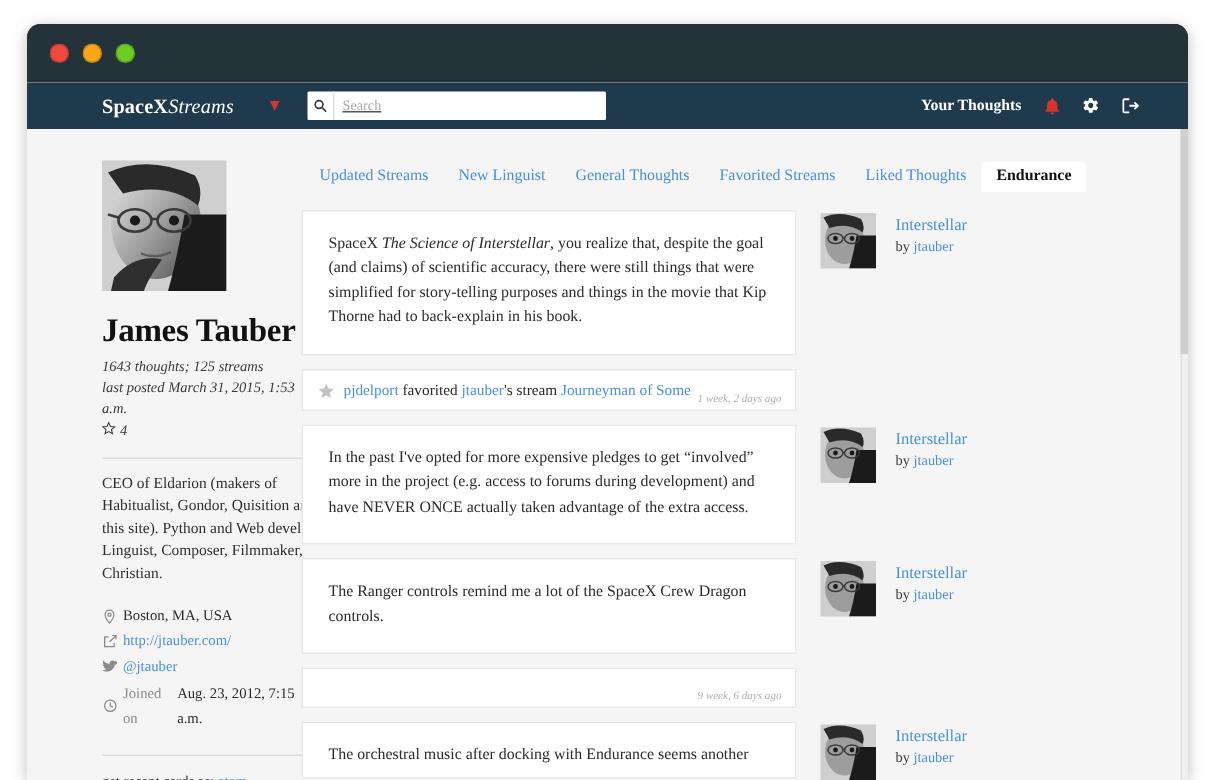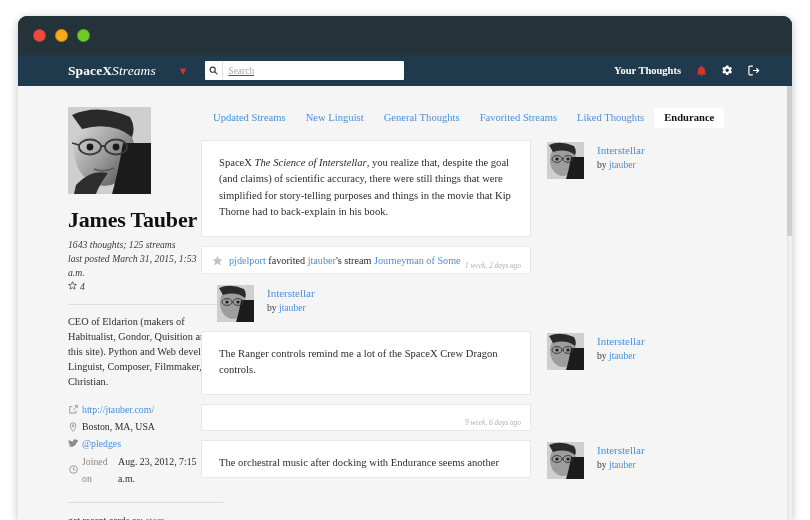--- a/index.html
+++ b/index.html
@@ -482,46 +482,46 @@
         </div>
 
         <div class="hr"></div>
 
         <div class="bio">CEO of Eldarion (makers of Habitualist, Gondor, Quisition and this site). Python and Web developer, Linguist, Composer, Filmmaker, Christian.</div>
 
         <div class="facts">
 
           <div class="fact">
             <span class="f-ico">
+              <svg width="8" height="10" viewBox="0 0 12 16" fill="none" stroke="currentColor" stroke-width="1.3">
+                <path d="M6 15 C6 15 10.7 9.3 10.7 6 A4.7 4.7 0 0 0 1.3 6 C1.3 9.3 6 15 6 15 Z"></path>
+                <circle cx="6" cy="6" r="1.7"></circle>
+              </svg>
+            </span>
+            <span class="dark">Boston, MA, USA</span>
+          </div>
+
+          <div class="fact">
+            <span class="f-ico">
               <svg width="9" height="9" viewBox="0 0 14 14" fill="none" stroke="currentColor" stroke-width="1.3">
                 <polyline points="9,1 13,1 13,5"></polyline>
                 <line x1="13" y1="1" x2="6.5" y2="7.5"></line>
                 <path d="M11 8.5v4H1.2V2.5h4"></path>
               </svg>
             </span>
             <a href="#">http://jtauber.com/</a>
           </div>
 
           <div class="fact">
             <span class="f-ico">
-              <svg width="8" height="10" viewBox="0 0 12 16" fill="none" stroke="currentColor" stroke-width="1.3">
-                <path d="M6 15 C6 15 10.7 9.3 10.7 6 A4.7 4.7 0 0 0 1.3 6 C1.3 9.3 6 15 6 15 Z"></path>
-                <circle cx="6" cy="6" r="1.7"></circle>
-              </svg>
-            </span>
-            <span class="dark">Boston, MA, USA</span>
-          </div>
-
-          <div class="fact">
-            <span class="f-ico">
               <svg width="10" height="9" viewBox="0 0 16 14" fill="currentColor">
                 <path d="M16 1.7c-0.6 0.3-1.2 0.4-1.9 0.5 0.7-0.4 1.2-1 1.4-1.8-0.6 0.4-1.3 0.6-2.1 0.8C12.9 0.6 12.1 0.2 11.2 0.2c-1.7 0-3.1 1.4-3.1 3.1 0 0.2 0 0.5 0.1 0.7C5.6 3.9 3 2.5 1.3 0.4 1 0.9 0.9 1.4 0.9 2c0 1.1 0.5 2 1.4 2.6C1.7 4.6 1.2 4.4 0.8 4.2v0c0 1.5 1.1 2.8 2.5 3.1-0.3 0.1-0.5 0.1-0.8 0.1-0.2 0-0.4 0-0.6-0.1 0.4 1.2 1.5 2.1 2.9 2.2-1.1 0.8-2.4 1.3-3.8 1.3-0.3 0-0.5 0-0.8-0.1 1.4 0.9 3 1.4 4.8 1.4 5.7 0 8.9-4.8 8.9-8.9V4.9C15.1 4.5 15.6 4.1 16 3.6"></path>
               </svg>
             </span>
-            <a href="#">@pledges</a>
+            <a href="#">@jtauber</a>
           </div>
 
           <div class="fact">
             <span class="f-ico">
               <svg width="9" height="9" viewBox="0 0 14 14" fill="none" stroke="currentColor" stroke-width="1.3">
                 <circle cx="7" cy="7" r="5.9"></circle>
                 <polyline points="7,3.6 7,7 9.6,8.4"></polyline>
               </svg>
             </span>
             <span class="muted">Joined on </span>
@@ -583,20 +583,23 @@
                     <polygon points="8,1 10.1,5.9 15.4,6.4 11.4,9.9 12.6,15.1 8,12.3 3.4,15.1 4.6,9.9 0.6,6.4 5.9,5.9"></polygon>
                   </svg>
                 </span>
                 <span><a href="#">pjdelport</a><span> favorited </span><a href="#">jtauber</a><span>'s stream </span><a href="#">Journeyman of Some</a></span>
               </div>
               <div class="timestamp">1 week, 2 days ago</div>
             </div>
           </div>
 
           <div class="feed-row">
+            <div class="card">
+              <span>In the past I've opted for more expensive pledges to get “involved” more in the project (e.g. access to forums during development) and have NEVER ONCE actually taken advantage of the extra access.</span>
+            </div>
             <div class="stream-side">
               <svg class="avatar-sm" viewBox="0 0 37 37">
                 <rect width="37" height="37" fill="#cfcfcf"></rect>
                 <ellipse cx="16" cy="18" rx="13" ry="16" fill="#9d9d9d"></ellipse>
                 <path d="M2 3 Q13 -2 27 4 Q30 9 28 13 Q19 6 6 10 Z" fill="#2a2a2a"></path>
                 <path d="M24 15 L37 15 L37 37 L19 37 Q22 28 24 15 Z" fill="#1b1b1b"></path>
                 <g stroke="#3a3a3a" stroke-width="1" fill="none">
                   <ellipse cx="10" cy="17" rx="5" ry="3.4"></ellipse>
                   <ellipse cx="21" cy="17" rx="5" ry="3.4"></ellipse>
                   <line x1="15" y1="16.6" x2="16" y2="16.6"></line>

